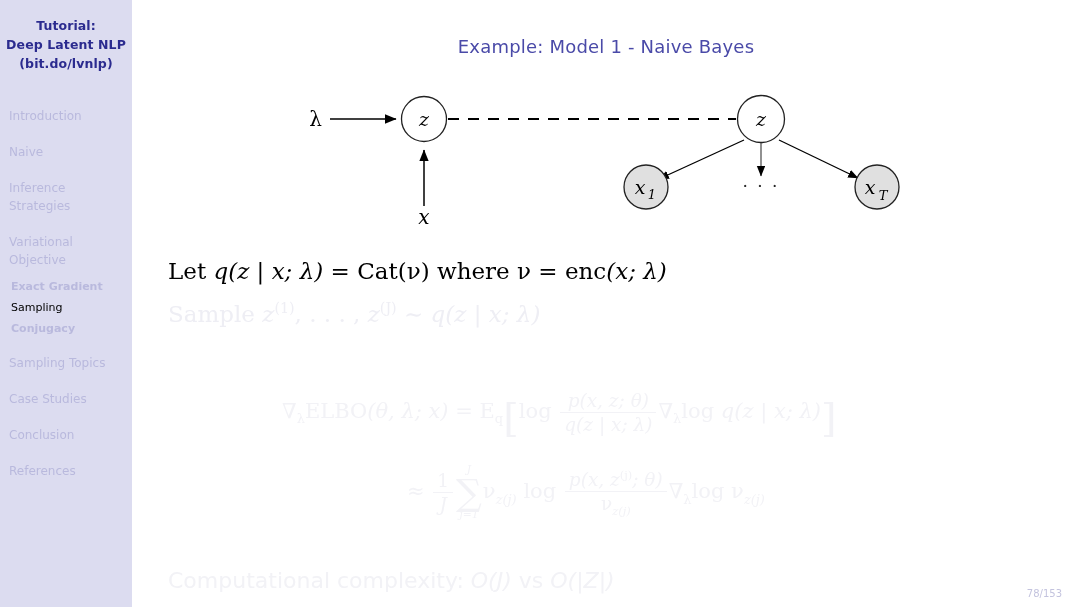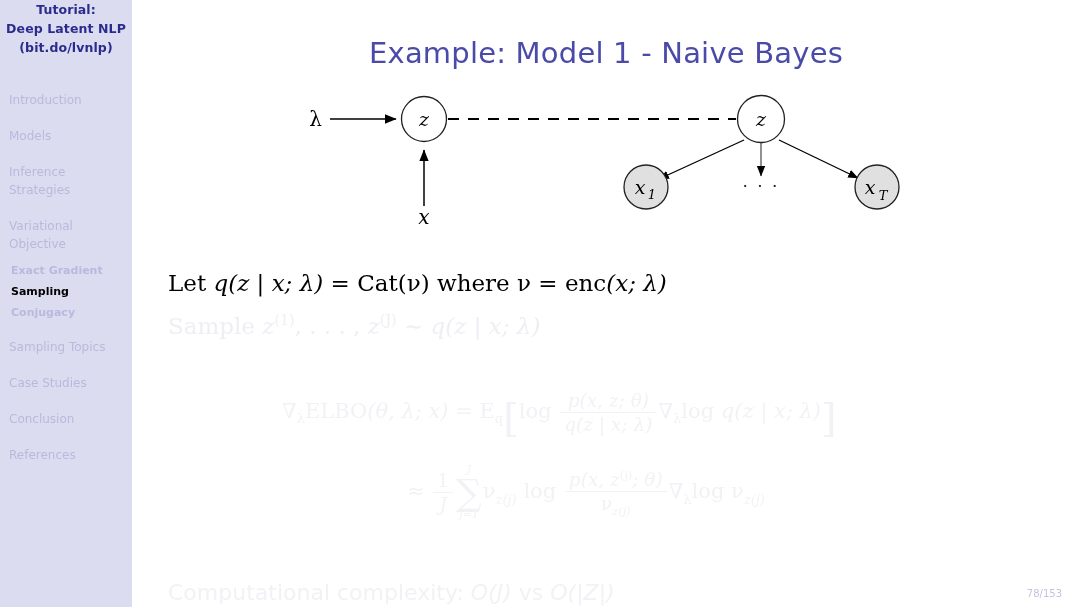--- a/index.html
+++ b/index.html
@@ -22,20 +22,21 @@
   }
 
   
   .sidebar {
     width: 132px;
     height: 607px;
     background: #dcdcf0;
     flex: 0 0 132px;
     position: relative;
     box-sizing: border-box;
+    padding-top: 16px;
   }
   .sidebar-title {
     text-align: center;
     color: #2b2b8f;
     font-weight: bold;
     font-size: 12.5px;
     line-height: 19px;
     letter-spacing: 0.1px;
     padding: 0 4px;
   }
@@ -54,57 +55,56 @@
   .nav-sub {
     font-size: 11px;
     line-height: 16px;
     padding-left: 11px;
     margin-bottom: 5px;
     color: #b9b9dd;
     font-weight: bold;
   }
   .nav-sub.active {
     color: #000000;
-    font-weight: bold;
+    font-weight: normal;
   }
   .sub-group { margin-top: -8px; margin-bottom: 17px; }
 
   
   .main {
     position: relative;
     flex: 1 1 auto;
     height: 607px;
   }
   .slide-title {
     position: absolute;
     top: 36px;
     left: 0;
     width: 948px;
     text-align: center;
     color: #4a4aa8;
-    font-size: 29px;
+    font-size: 18px;
     font-family: "DejaVu Sans", sans-serif;
     letter-spacing: 0.2px;
   }
 
   
   .diagram {
     position: absolute;
     top: 78px;
     left: 0;
     width: 948px;
     height: 160px;
   }
   .diagram svg { display: block; }
 
   
   .mathline {
     position: absolute;
     font-family: "DejaVu Serif", serif;
-    margin-top: 12px;
   }
   .line-let {
     top: 258px;
     left: 36px;
     font-size: 23px;
     color: #000000;
     white-space: nowrap;
   }
   .line-sample {
     top: 300px;
@@ -186,21 +186,21 @@
 
   <div class="sidebar">
     <div class="sidebar-title">
       <span class="tline">Tutorial:</span>
       <span class="tline">Deep Latent NLP</span>
       <span class="tline">(bit.do/lvnlp)</span>
     </div>
 
     <div class="nav">
       <div class="nav-section">Introduction</div>
-      <div class="nav-section">Models</div>
+      <div class="nav-section">Naive</div>
       <div class="nav-section">Inference
 Strategies</div>
       <div class="nav-section">Variational
 Objective</div>
 
       <div class="sub-group">
         <div class="nav-sub">Exact Gradient</div>
         <div class="nav-sub active">Sampling</div>
         <div class="nav-sub">Conjugacy</div>
       </div>

